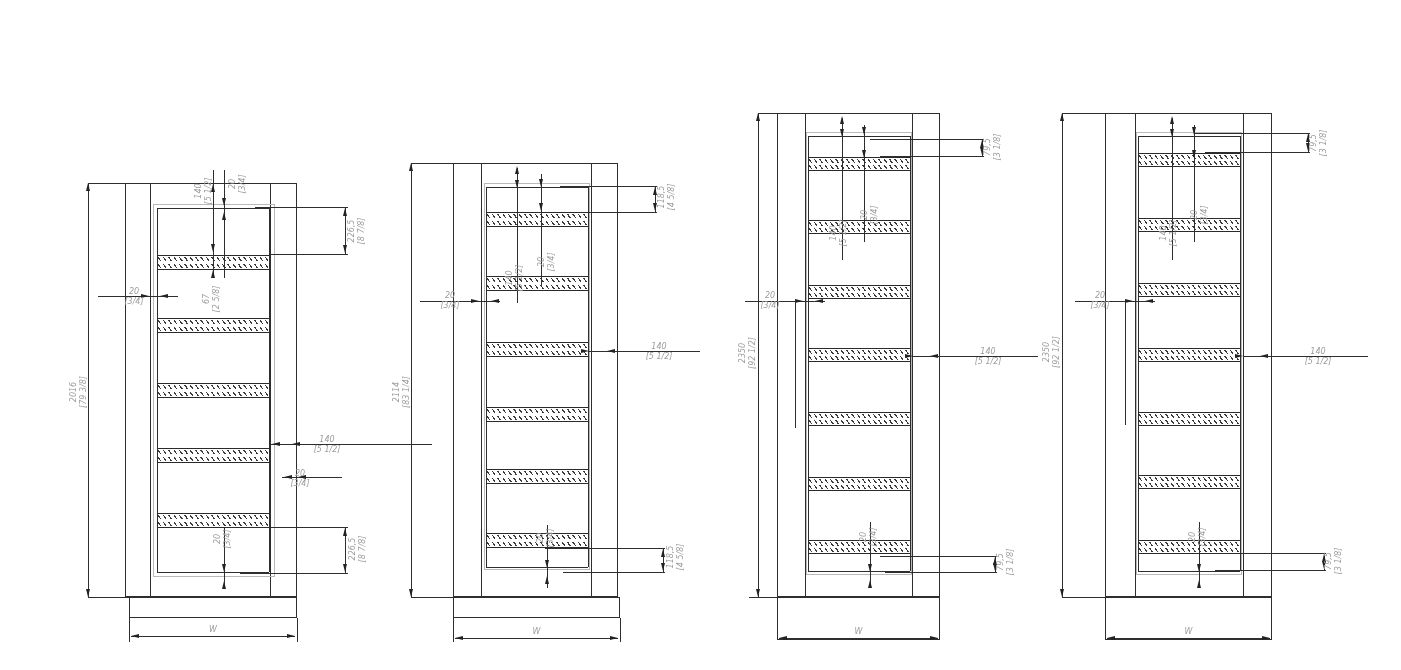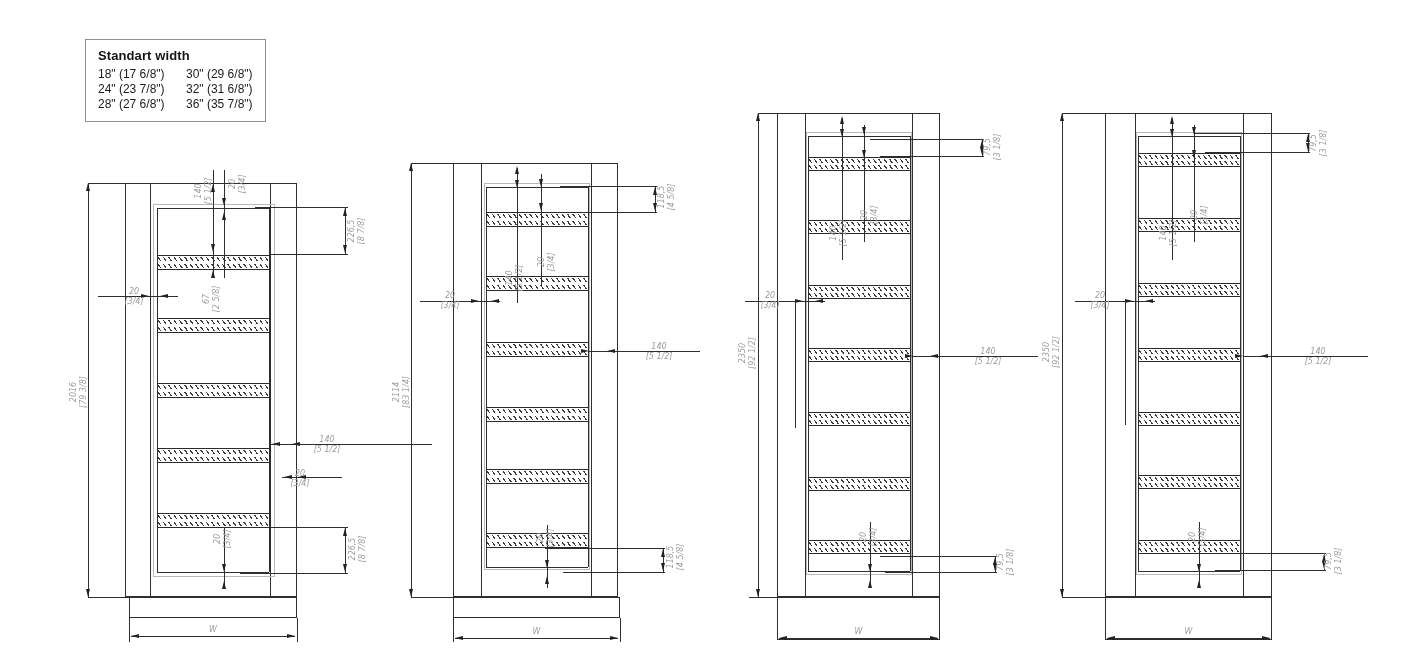--- a/index.html
+++ b/index.html
@@ -23,31 +23,20 @@
   .louver i.r1{top:1px;} .louver i.r2{bottom:1px;}
   .legend{position:absolute;left:85px;top:39px;width:181px;border:1px solid #8f8f8f;
           padding:8px 12px 9px 12px;box-sizing:border-box;background:#fff;}
   .legend-title{font-size:13px;font-weight:bold;color:#151515;margin-bottom:4px;letter-spacing:.1px;}
   .legend-grid{display:grid;grid-template-columns:88px auto;font-size:12px;color:#1c1c1c;line-height:15px;}
 </style>
 </head>
 <body>
 
 <div id="canvas">
-  <div class="legend">
-    <div class="legend-title">Standart width</div>
-    <div class="legend-grid">
-      <span>18" (17 6/8")</span>
-      <span>30" (29 6/8")</span>
-      <span>24" (23 7/8")</span>
-      <span>32" (31 6/8")</span>
-      <span>28" (27 6/8")</span>
-      <span>36" (35 7/8")</span>
-    </div>
-  </div>
 <div class="box" style="left: 125px; top: 183px; width: 172px; height: 414px;"></div>
     <div class="ln" style="left: 150px; top: 183px; width: 1px; height: 414px;"></div>
     <div class="ln" style="left: 270px; top: 183px; width: 1px; height: 414px;"></div>
     <div class="gbox" style="left: 153px; top: 204px; width: 122px; height: 373px;"></div>
     <div class="ln" style="left: 157px; top: 208px; width: 112px; height: 1px;"></div>
     <div class="ln" style="left: 157px; top: 572px; width: 112px; height: 1px;"></div>
     <div class="ln" style="left: 157px; top: 208px; width: 1px; height: 364px;"></div>
     <div class="ln" style="left: 269px; top: 208px; width: 1px; height: 364px;"></div>
     <div class="louver" style="left: 157px; top: 255px; width: 112px; height: 15px;">
       <i class="r1"></i>

